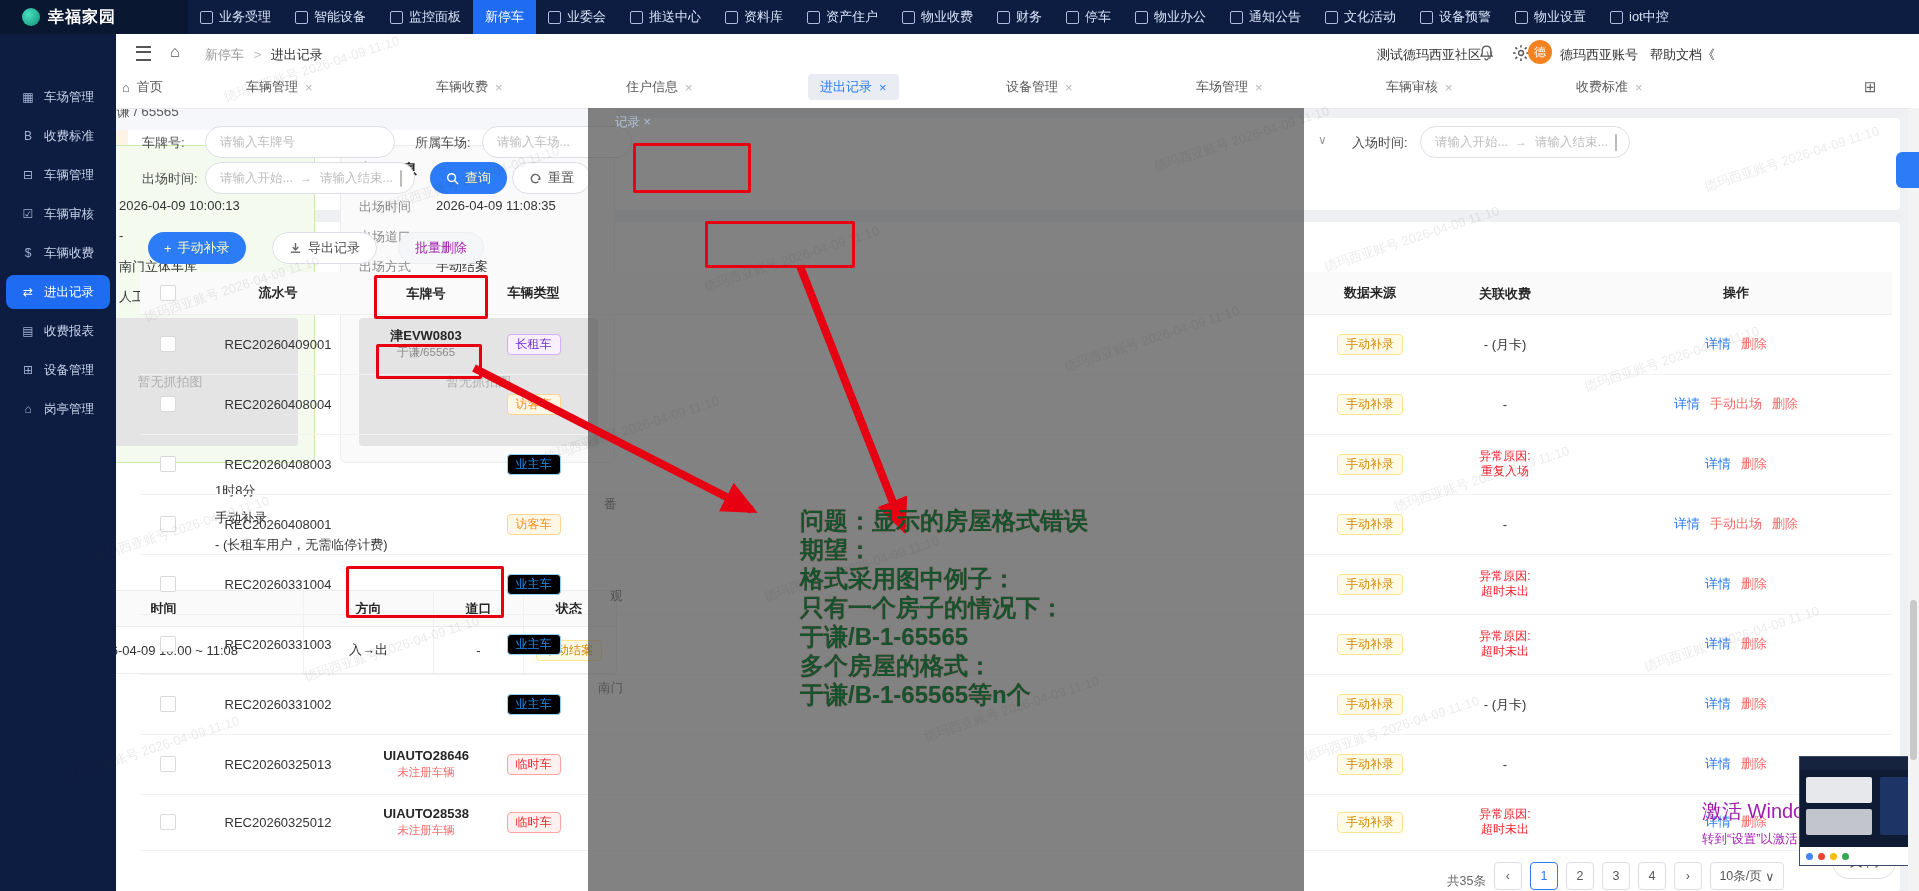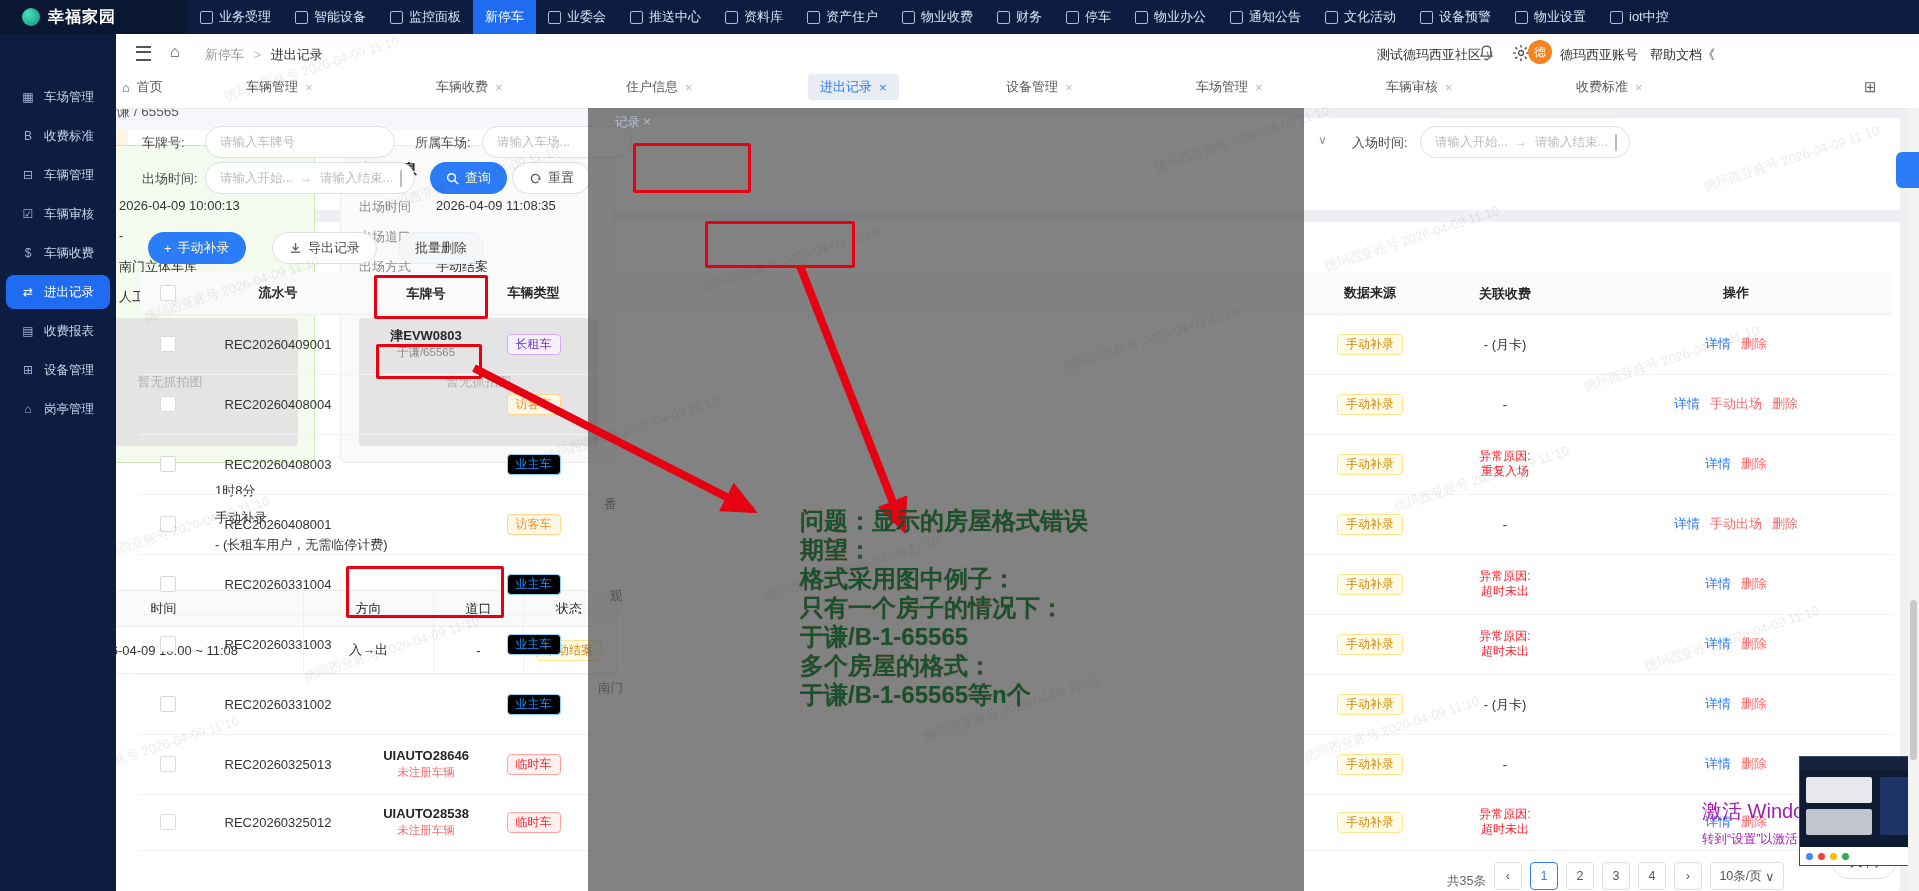--- a/index.html
+++ b/index.html
@@ -29,21 +29,21 @@
   .tab.active .x{color:#2b7cf6;}
   
   .card{position:absolute;background:#fff;border-radius:4px;}
   .lbl{font-size:13px;color:#4d4d4d;}
   .pill{height:32px;border:1px solid #dcdfe6;border-radius:16px;background:#fff;box-sizing:border-box;display:flex;align-items:center;padding:0 12px;gap:6px;}
   .pill input{border:none;outline:none;font-size:12.5px;color:#333;width:100%;background:transparent;font-family:inherit;}
   .pill input::placeholder{color:#bdbdbd;}
   .btn{height:32px;border-radius:16px;font-size:13px;display:flex;align-items:center;justify-content:center;gap:6px;cursor:pointer;box-sizing:border-box;padding:0 16px;}
   .btn-blue{background:#2b7cf6;color:#fef9c3;border:none;}
   .btn-line{background:#fff;color:#4d4d4d;border:1px solid #dcdfe6;}
-  .btn-dis{background:#f5f6f8;color:#404040;border:1px solid #ebeef2;}
+  .btn-dis{background:#f5f6f8;color:#a21caf;border:1px solid #ebeef2;}
   
   .thead{position:absolute;left:140px;width:1752px;top:272px;height:42px;background:#fafafa;border-bottom:1px solid #efefef;z-index:2;}
   .trow{position:absolute;left:140px;width:1752px;border-bottom:1px solid #f2f2f2;z-index:2;}
   .cell{position:absolute;top:0;height:100%;display:flex;align-items:center;justify-content:center;font-size:13px;color:#333;text-align:center;}
   .c-chk{left:0;width:56px}.c-serial{left:56px;width:164px}.c-plate{left:220px;width:132px;flex-direction:column;line-height:17px;}
   .c-type{left:352px;width:83px}.c-src{left:1170px;width:120px}.c-fee{left:1290px;width:150px;flex-direction:column;line-height:15px;}
   .c-act{left:1440px;width:312px;gap:10px}
   .hcell{font-weight:bold;color:#262626;font-size:13px;}
   .chk{width:14px;height:14px;border:1px solid #d9d9d9;border-radius:2px;background:#fff;}
   .badge{display:inline-block;padding:1px 8px;font-size:12px;border-radius:4px;border:1px solid;line-height:17px;}
@@ -80,21 +80,21 @@
   .prow-l{position:absolute;left:18px;font-size:13px;color:#8c8c8c;}
   .prow-v{position:absolute;left:95px;font-size:13px;color:#333;}
   .photo{position:absolute;top:172px;height:128px;background:#e4e4e4;border-radius:4px;display:flex;align-items:center;justify-content:center;color:#b0b0b0;font-size:13px;}
   .sec-t{font-size:14.5px;font-weight:bold;color:#262626;}
   .srow-l{position:absolute;left:23px;font-size:13px;color:#8c8c8c;}
   .srow-v{position:absolute;left:215px;font-size:13px;color:#333;}
   .mtab{position:absolute;left:23px;top:590px;width:592px;border:1px solid #ececec;border-radius:4px;overflow:hidden;}
   .mtab .hr{display:flex;background:#fafafa;height:35px;border-bottom:1px solid #ececec;}
   .mtab .dr{display:flex;height:46px;background:#fff;}
   .mtab .mc{display:flex;align-items:center;justify-content:center;font-size:13px;color:#333;border-right:1px solid #f0f0f0;box-sizing:border-box;}
-  .mtab .hr .mc{font-weight:normal;color:#262626;}
+  .mtab .hr .mc{font-weight:bold;color:#262626;}
   .mc1{width:280px}.mc2{width:130px}.mc3{width:90px}.mc4{width:90px;border-right:none!important}
   
   .redbox{position:absolute;border:3px solid #e60012;z-index:200;border-radius:2px;}
   #redtext{position:absolute;left:800px;top:506px;z-index:200;color:#14532d;font-size:24px;font-weight:bold;line-height:29px;white-space:nowrap;text-shadow:0 0 1px rgba(230,0,18,.4);}
   #arrows{position:absolute;left:0;top:0;z-index:200;pointer-events:none;}
   
   .wm{position:absolute;z-index:150;color:rgba(60,60,60,.10);font-size:13px;transform:rotate(-18deg);white-space:nowrap;pointer-events:none;}
   
   #act-win{left:1702px;top:798px;z-index:160;color:#a21caf;}
   #mini{left:1799px;top:756px;width:120px;height:108px;background:#0f1b33;border:1px solid #3a4a6b;z-index:165;}

